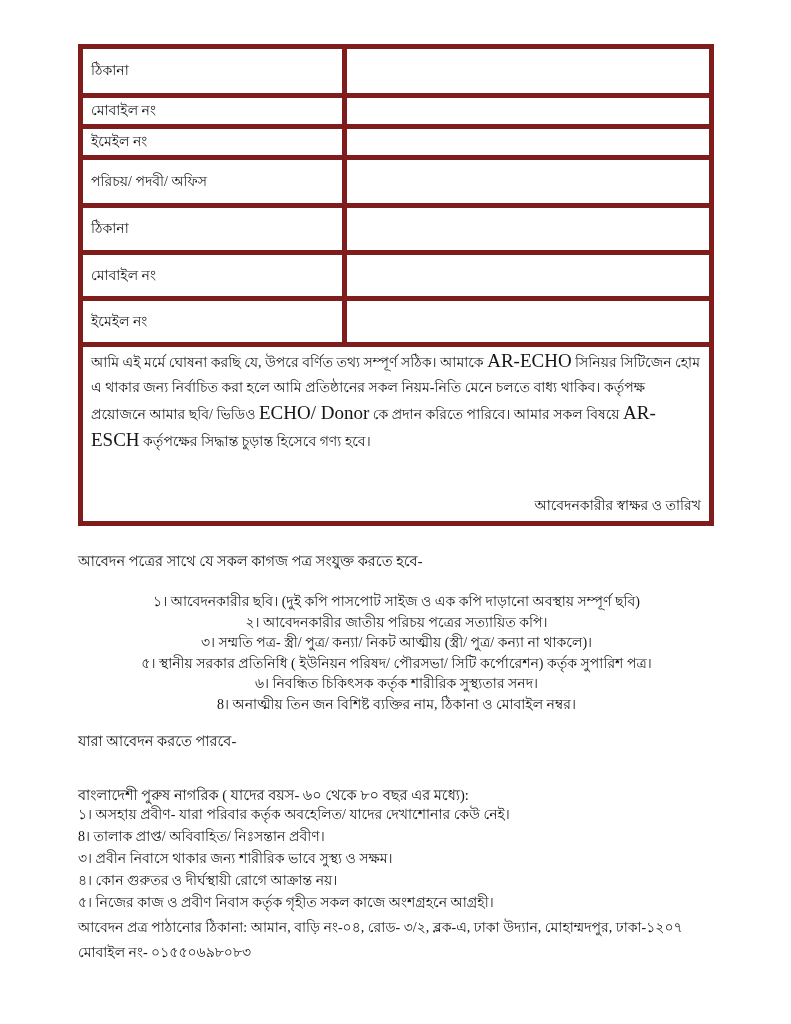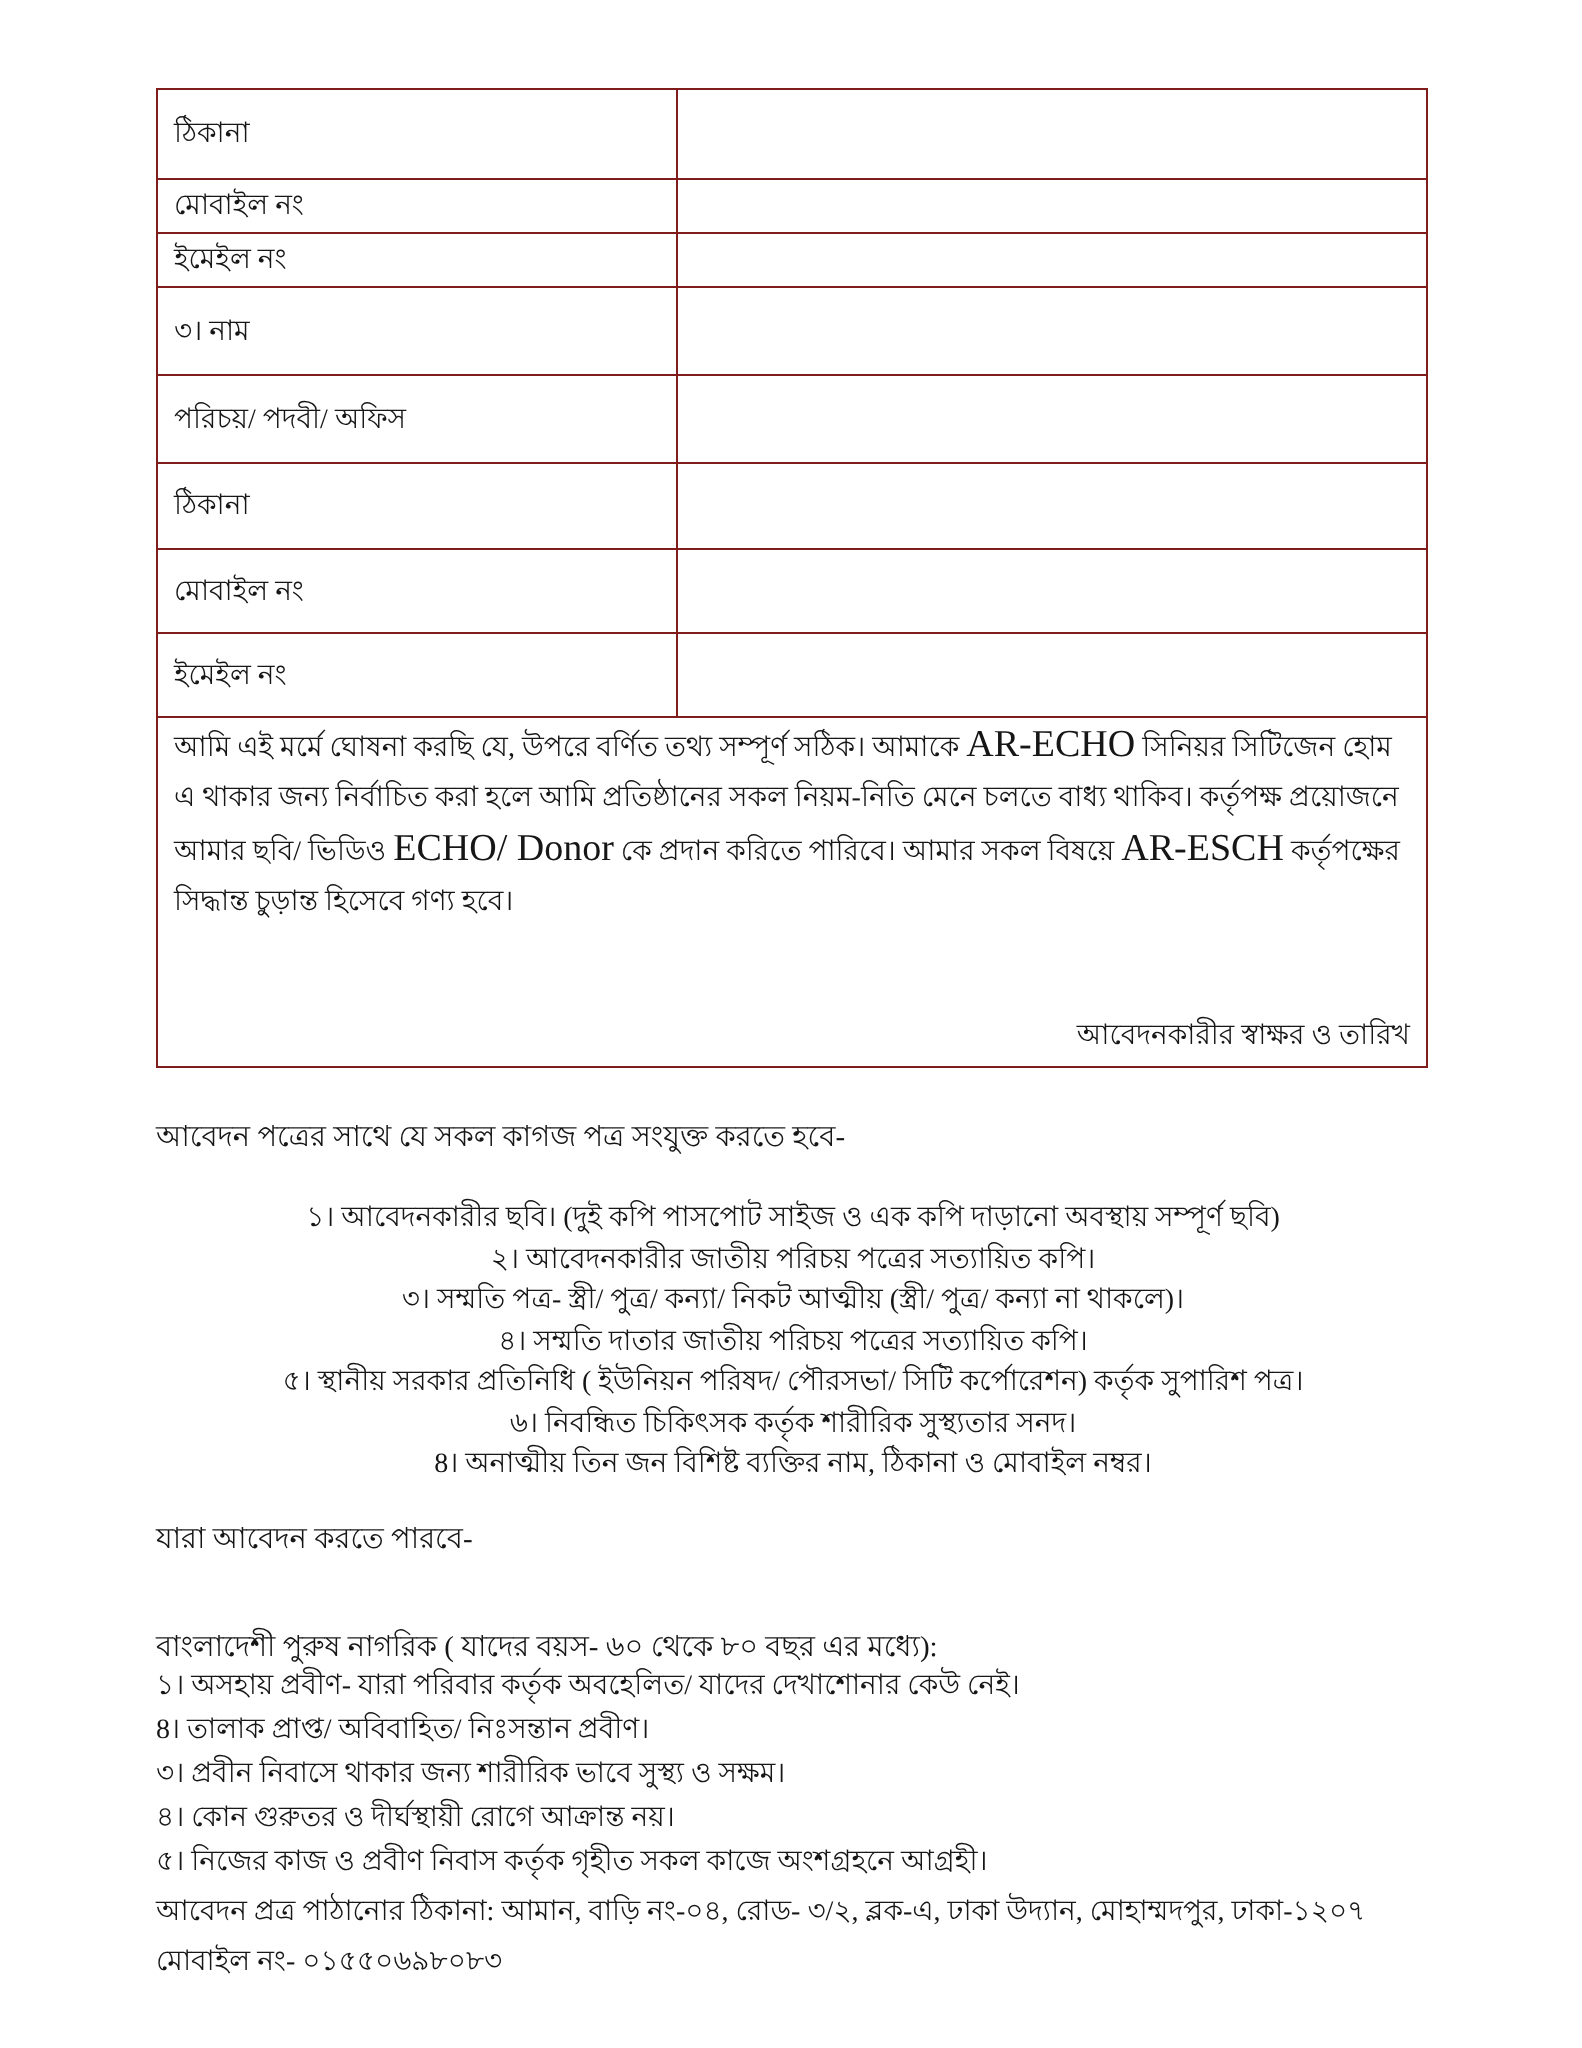--- a/index.html
+++ b/index.html
@@ -13,21 +13,21 @@
     box-sizing: border-box;
     padding: 44px 76px 0 78px;
     overflow: hidden;
   }
   table.form-table {
     border-collapse: collapse;
     width: 636px;
     table-layout: fixed;
   }
   table.form-table td {
-    border: 1px solid #7f1d1d;
+    border: 5px solid #7f1d1d;
     font-size: 14px;
     padding: 1px 8px;
     vertical-align: middle;
     overflow: hidden;
   }
   td.label-cell { width: 243px; }
   td.value-cell { }
   td.declaration-cell {
     vertical-align: top;
     padding: 4px 8px;
@@ -86,24 +86,20 @@
         <tr>
           <td class="label-cell" style="height: 19px;">মোবাইল নং</td>
           <td class="value-cell"></td>
         </tr>
 
         <tr>
           <td class="label-cell" style="height: 20px;">ইমেইল নং</td>
           <td class="value-cell"></td>
         </tr>
 
-        <tr>
-          <td class="label-cell" style="height: 41px;">৩। নাম</td>
-          <td class="value-cell"></td>
-        </tr>
 
         <tr>
           <td class="label-cell" style="height: 41px;">পরিচয়/ পদবী/ অফিস</td>
           <td class="value-cell"></td>
         </tr>
 
         <tr>
           <td class="label-cell" style="height: 40px;">ঠিকানা</td>
           <td class="value-cell"></td>
         </tr>
@@ -133,21 +129,20 @@
   <div class="section-heading">আবেদন পত্রের সাথে যে সকল কাগজ পত্র সংযুক্ত করতে হবে-</div>
 
   <div class="doc-list">
 
       <div class="list-item">১। আবেদনকারীর ছবি। (দুই কপি পাসপোট সাইজ ও এক কপি দাড়ানো অবস্থায় সম্পূর্ণ ছবি)</div>
 
       <div class="list-item">২। আবেদনকারীর জাতীয় পরিচয় পত্রের সত্যায়িত কপি।</div>
 
       <div class="list-item">৩। সম্মতি পত্র- স্ত্রী/ পুত্র/ কন্যা/ নিকট আত্মীয় (স্ত্রী/ পুত্র/ কন্যা না থাকলে)।</div>
 
-      <div class="list-item">৪। সম্মতি দাতার জাতীয় পরিচয় পত্রের সত্যায়িত কপি।</div>
 
       <div class="list-item">৫। স্থানীয় সরকার প্রতিনিধি ( ইউনিয়ন পরিষদ/ পৌরসভা/ সিটি কর্পোরেশন) কর্তৃক সুপারিশ পত্র।</div>
 
       <div class="list-item">৬। নিবন্ধিত চিকিৎসক কর্তৃক শারীরিক সুস্থ্যতার সনদ।</div>
 
       <div class="list-item">8। অনাত্মীয় তিন জন বিশিষ্ট ব্যক্তির নাম, ঠিকানা ও মোবাইল নম্বর।</div>
     </div>
 
   <div class="section-heading elig-heading">যারা আবেদন করতে পারবে-</div>
 

